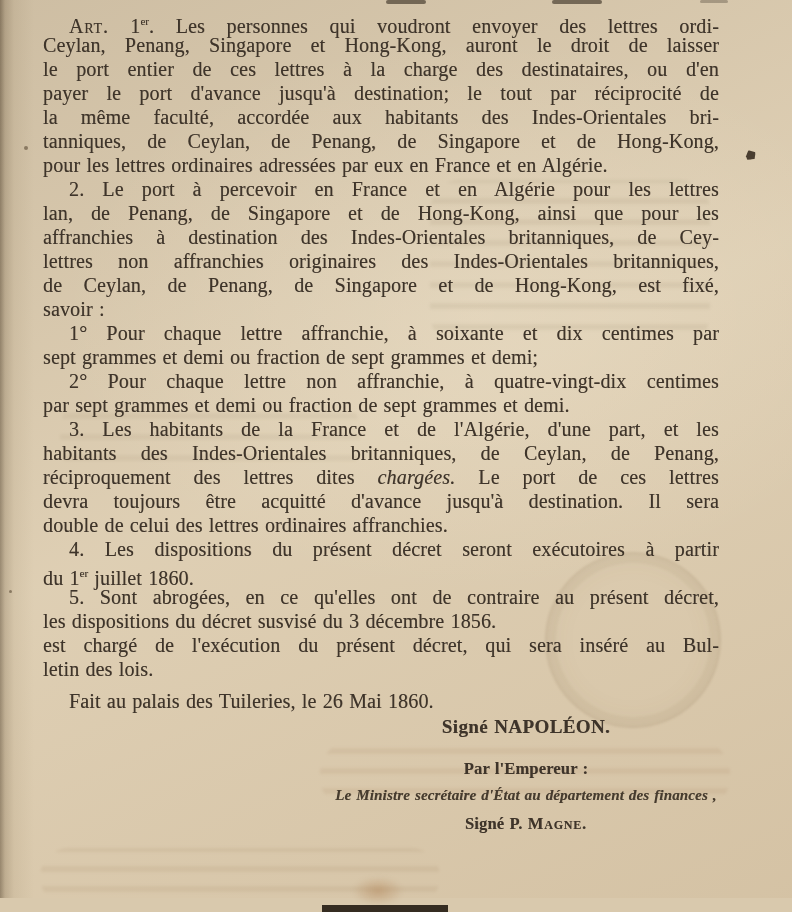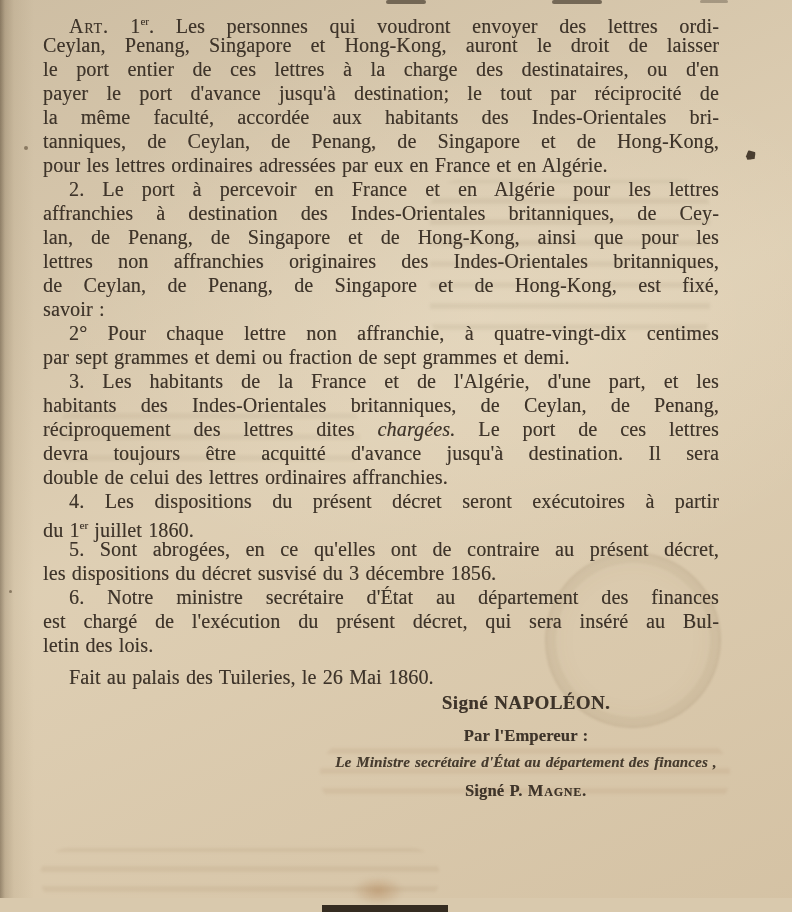--- a/index.html
+++ b/index.html
@@ -27,21 +27,21 @@
   .ln.last { text-align-last: left; }
   .ln.ind { text-indent: 26px; }
   .smallcaps { font-variant: small-caps; letter-spacing: 0.8px; }
   sup.ord { font-size: 11px; vertical-align: super; letter-spacing: 0; }
   em.term { font-style: italic; font-family: Liberation Serif, serif; }
   .dateline { margin-top: 8px; text-indent: 26px; height: 24px; }
   
   .sigblock { width: 530px; margin-left: 218px; text-align: center; }
   .sig-napoleon { margin-top: 2px; font-size: 19px; font-weight: 700; letter-spacing: 0.4px;
                   text-shadow: 0.3px 0.3px 0.6px rgba(62,50,38,0.5); }
-  .sig-emperor  { margin-top: 9px; font-size: 16.5px; font-weight: 700; text-align: center; }
+  .sig-emperor  { margin-top: 18px; font-size: 16.5px; font-weight: 700; text-align: center; }
   .sig-minister { margin-top: 2px; font-size: 15px; font-weight: 700; font-style: italic; color: #463b2e; }
   .sig-magne    { margin-top: 5px; font-size: 16.5px; font-weight: 700; }
   
   .artifact { position: absolute; pointer-events: none; }
   .top-frag { height: 4px; background: rgba(52,42,30,0.6); filter: blur(0.6px); border-radius: 2px; }
   .frag-a { left: 386px; top: 0; width: 40px; }
   .frag-b { left: 552px; top: 0; width: 50px; }
   .frag-c { left: 700px; top: 0; width: 28px; height: 3px; opacity: 0.5; }
   .ink-blot {
     left: 744px; top: 150px; width: 12px; height: 10px; background: #4a3e31;
@@ -100,27 +100,31 @@
       <div class="ln">Ceylan, Penang, Singapore et Hong-Kong, auront le droit de laisser</div>
       <div class="ln">le port entier de ces lettres à la charge des destinataires, ou d'en</div>
       <div class="ln">payer le port d'avance jusqu'à destination; le tout par réciprocité de</div>
       <div class="ln">la même faculté, accordée aux habitants des Indes-Orientales bri-</div>
       <div class="ln">tanniques, de Ceylan, de Penang, de Singapore et de Hong-Kong,</div>
       <div class="ln last">pour les lettres ordinaires adressées par eux en France et en Algérie.</div>
     </div>
 
     <div>
       <div class="ln ind">2. Le port à percevoir en France et en Algérie pour les lettres</div>
+      <div class="ln">lan, de Penang, de Singapore et de Hong-Kong, ainsi que pour les</div>
       <div class="ln">affranchies à destination des Indes-Orientales britanniques, de Cey-</div>
-      <div class="ln">lan, de Penang, de Singapore et de Hong-Kong, ainsi que pour les</div>
       <div class="ln">lettres non affranchies originaires des Indes-Orientales britanniques,</div>
       <div class="ln">de Ceylan, de Penang, de Singapore et de Hong-Kong, est fixé,</div>
       <div class="ln last">savoir :</div>
     </div>
 
+    <div>
+      <div class="ln ind">1° Pour chaque lettre affranchie, à soixante et dix centimes par</div>
+      <div class="ln last">sept grammes et demi ou fraction de sept grammes et demi;</div>
+    </div>
 
     <div>
       <div class="ln ind">2° Pour chaque lettre non affranchie, à quatre-vingt-dix centimes</div>
       <div class="ln last">par sept grammes et demi ou fraction de sept grammes et demi.</div>
     </div>
 
     <div>
       <div class="ln ind">3. Les habitants de la France et de l'Algérie, d'une part, et les</div>
       <div class="ln">habitants des Indes-Orientales britanniques, de Ceylan, de Penang,</div>
       <div class="ln"><span>réciproquement des lettres dites </span><em class="term">chargées.</em><span> Le port de ces lettres</span></div>
@@ -132,21 +136,20 @@
       <div class="ln ind">4. Les dispositions du présent décret seront exécutoires à partir</div>
       <div class="ln last"><span>du 1</span><sup class="ord">er</sup><span> juillet 1860.</span></div>
     </div>
 
     <div>
       <div class="ln ind">5. Sont abrogées, en ce qu'elles ont de contraire au présent décret,</div>
       <div class="ln last">les dispositions du décret susvisé du 3 décembre 1856.</div>
     </div>
 
     <div>
-      <div class="ln ind">6. Notre ministre secrétaire d'État au département des finances</div>
       <div class="ln">est chargé de l'exécution du présent décret, qui sera inséré au Bul-</div>
       <div class="ln last">letin des lois.</div>
     </div>
 
     <div class="dateline">Fait au palais des Tuileries, le 26 Mai 1860.</div>
 
     <div class="sigblock">
       <div class="sig-napoleon">Signé NAPOLÉON.</div>
       <div class="sig-emperor">Par l'Empereur :</div>
       <div class="sig-minister">Le Ministre secrétaire d'État au département des finances ,</div>

